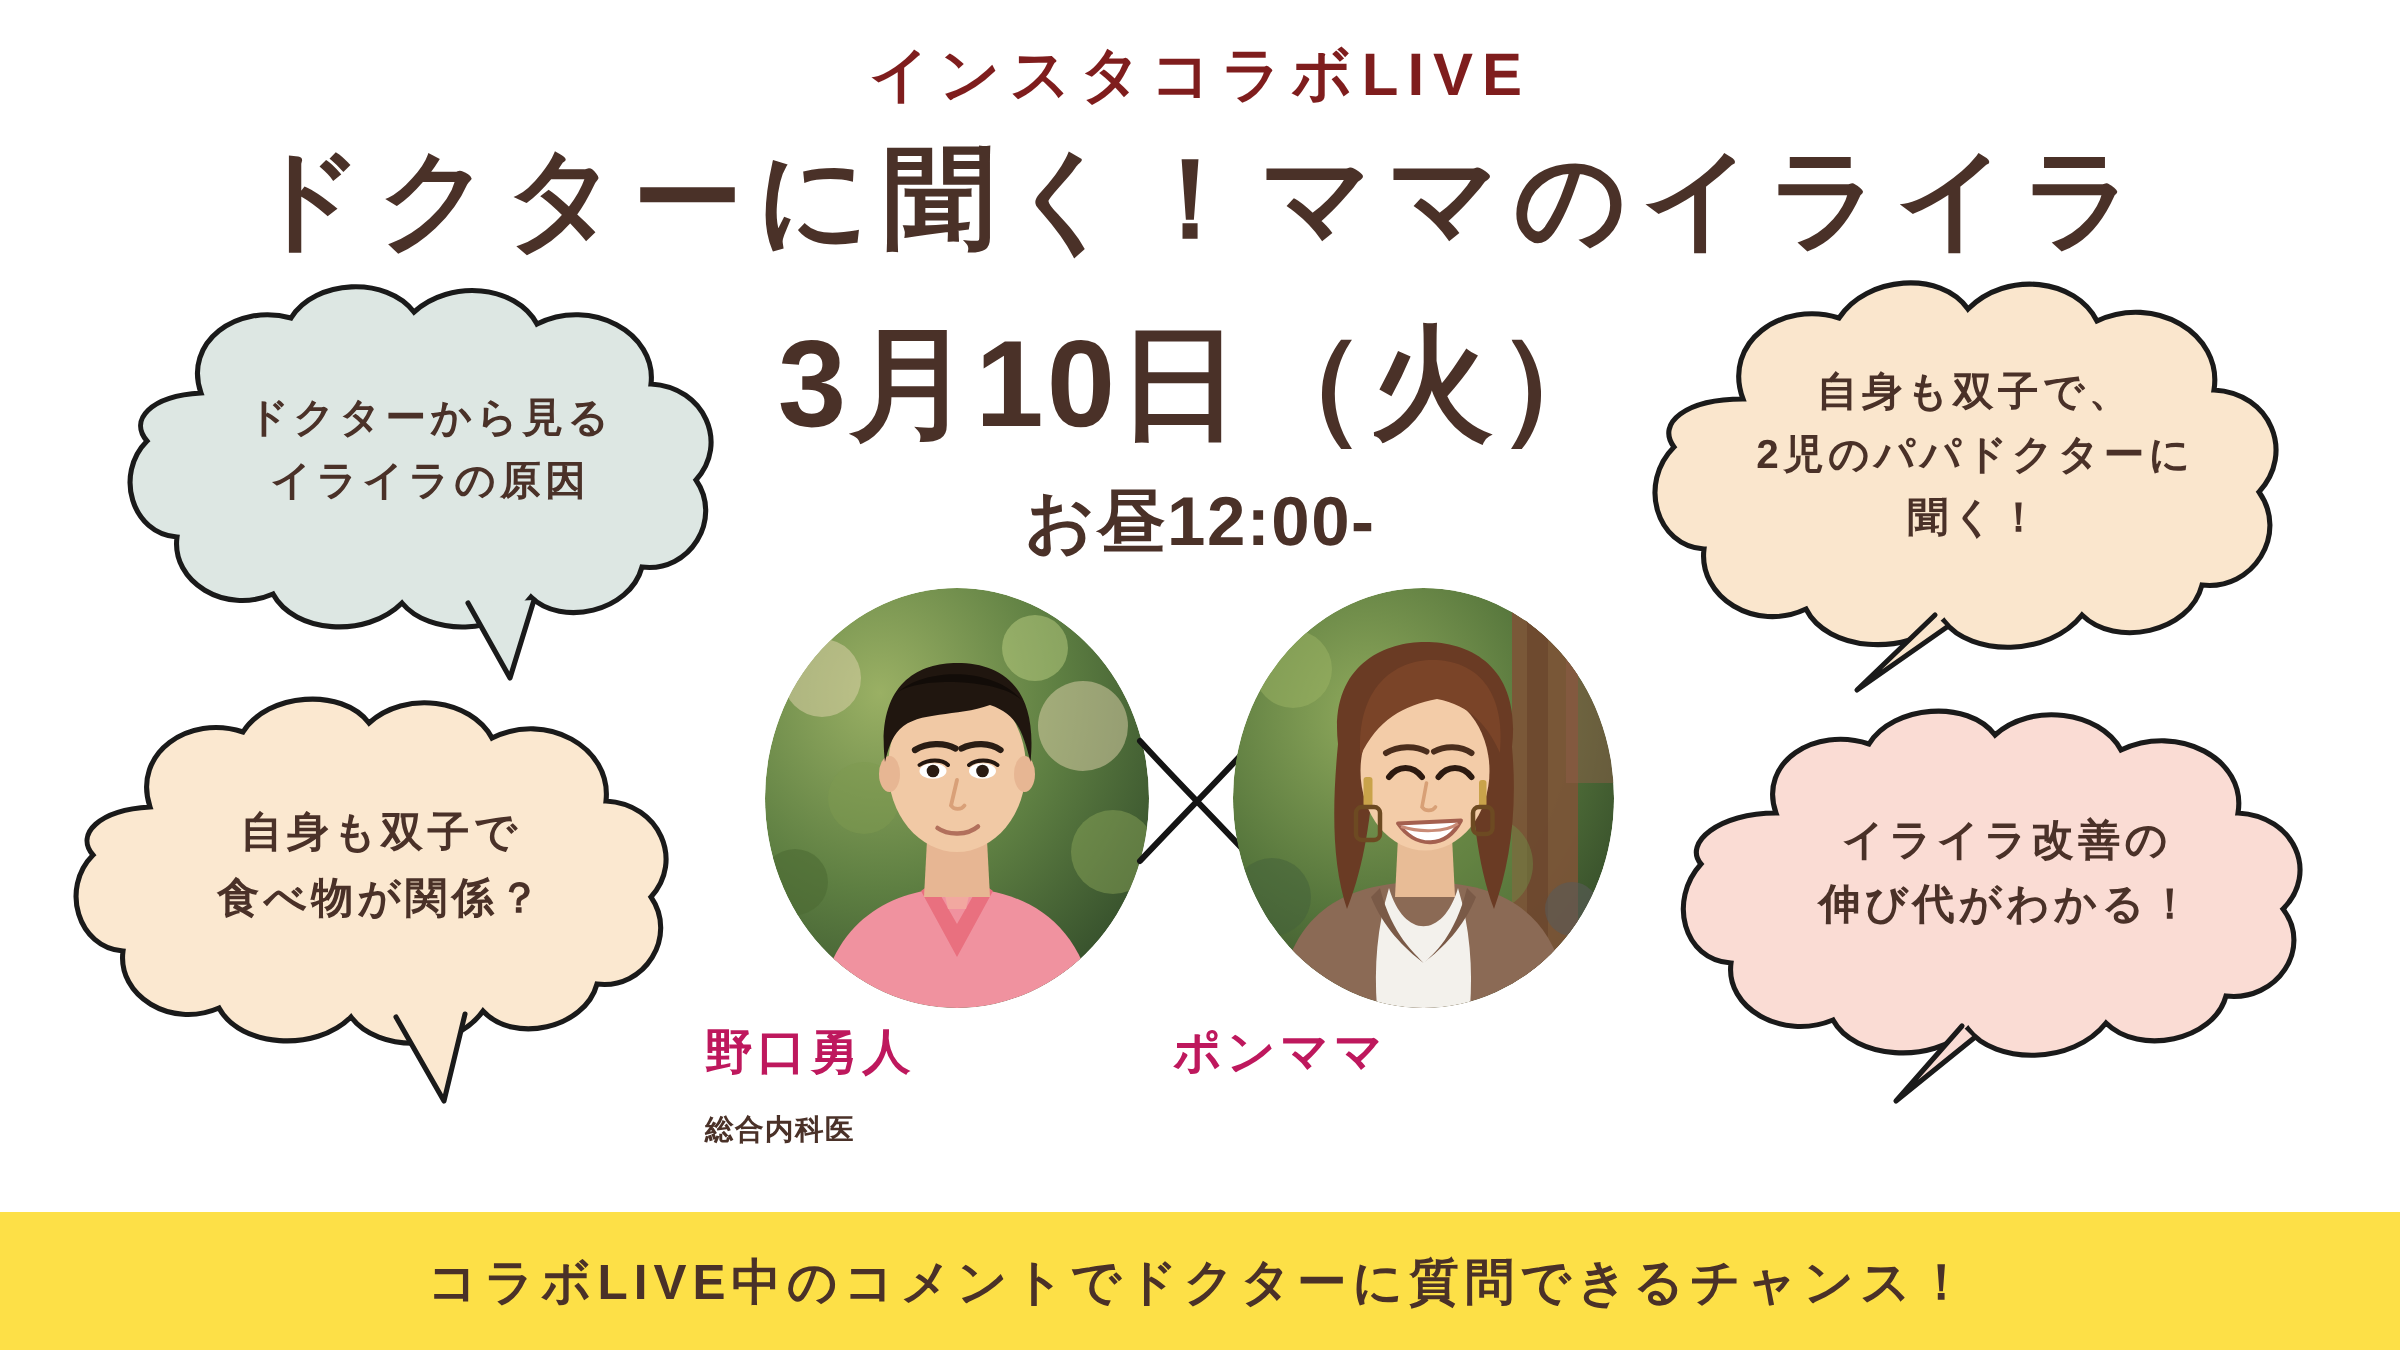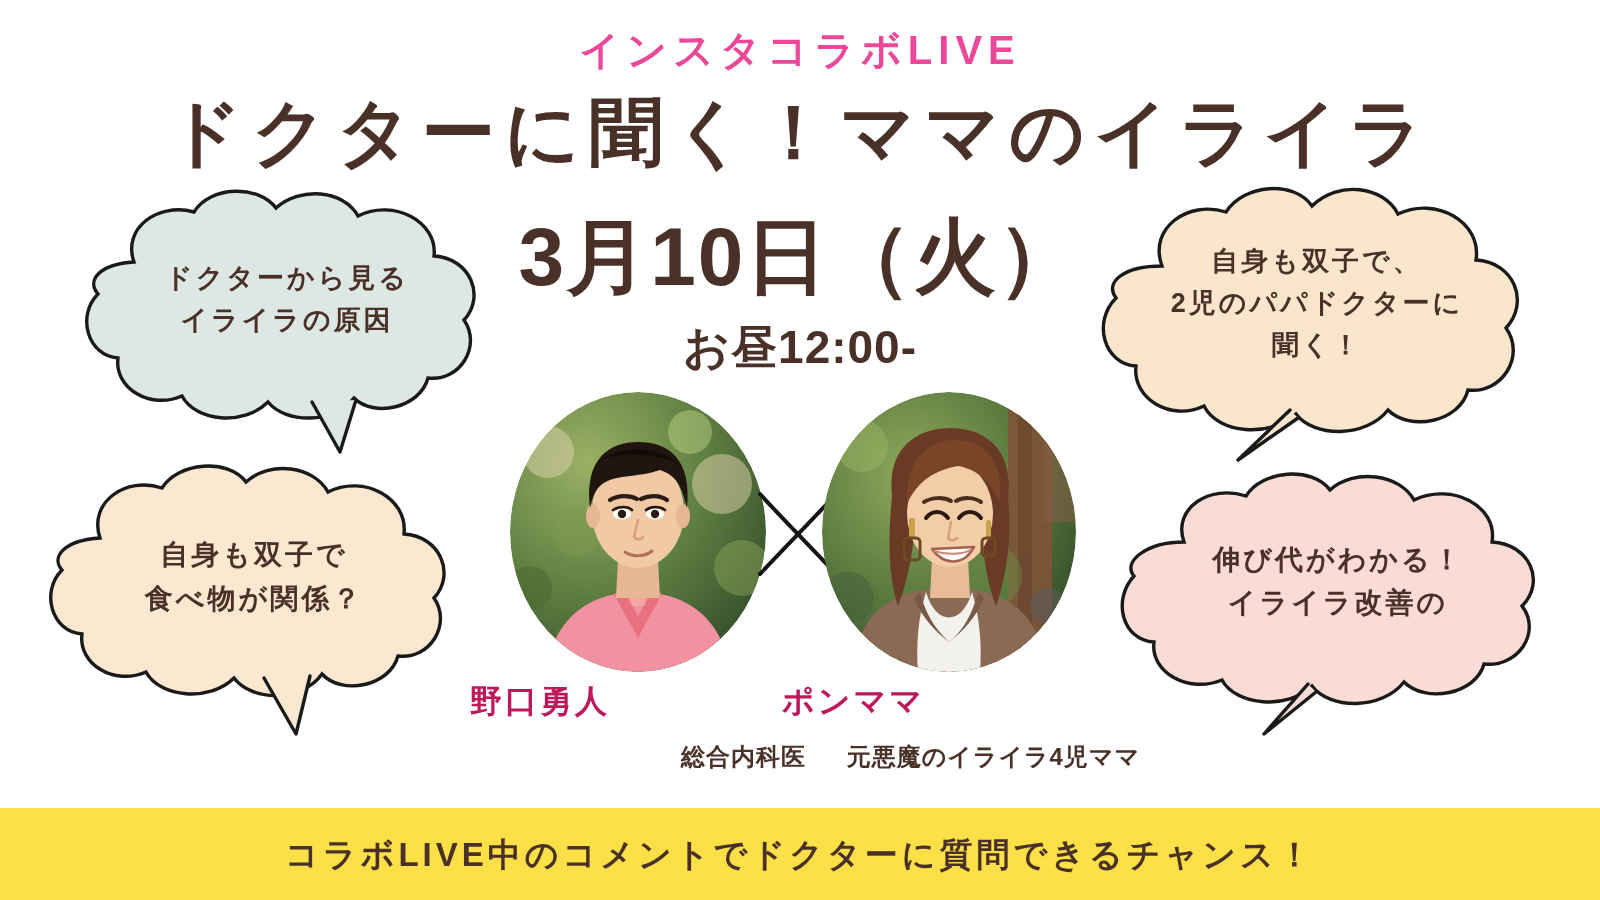--- a/index.html
+++ b/index.html
@@ -25,21 +25,21 @@
   
   .kicker {
     position: absolute;
     top: 30px;
     left: 0;
     width: 1600px;
     text-align: center;
     font-size: 40px;
     font-weight: 700;
     letter-spacing: 6px;
-    color: #ec4899;
+    color: #7f1d1d;
     line-height: 1;
   }
   .main-title {
     position: absolute;
     top: 92px;
     left: 0;
     width: 1600px;
     text-align: center;
     font-size: 74px;
     font-weight: 700;
@@ -130,22 +130,22 @@
     position: absolute;
     text-align: left;
     font-size: 32px;
     font-weight: 700;
     letter-spacing: 3px;
     color: #be185d;
     line-height: 1.1;
   }
   .person-role {
     position: absolute;
-    text-align: right;
-    font-size: 24px;
+    text-align: left;
+    font-size: 19px;
     font-weight: 600;
     letter-spacing: 1px;
     color: #4a3128;
     line-height: 1.1;
   }
   #name-left  { left: 470px; top: 684px; width: 336px; }
   #role-left  { left: 470px; top: 744px; width: 336px; }
   #name-right { left: 782px; top: 684px; width: 336px; }
   #role-right { left: 760px; top: 744px; width: 380px; }
 
@@ -243,22 +243,22 @@
                C340,10 386,34 380,70 C418,72 434,110 410,134 C430,160 406,196 372,192
                C364,222 314,232 292,210 C270,238 218,238 200,214 C176,238 124,234 110,208
                C76,222 38,200 42,170 C10,168 0,128 22,104 C10,90 34,70 72,70 Z" fill="#fadcd4" stroke="#ffffff" stroke-width="12"></path>
       <path d="M72,70 C60,36 98,12 134,24 C150,-2 200,-6 218,18 C242,-4 288,2 302,28
                C340,10 386,34 380,70 C418,72 434,110 410,134 C430,160 406,196 372,192
                C364,222 314,232 292,210 C270,238 218,238 200,214 C176,238 124,234 110,208
                C76,222 38,200 42,170 C10,168 0,128 22,104 C10,90 34,70 72,70 Z" fill="#fadcd4" stroke="#1a1a1a" stroke-width="3.4" stroke-linecap="round"></path>
       <path d="M196,212 L152,262 L204,220" fill="#fadcd4" stroke="#1a1a1a" stroke-width="3.4" stroke-linejoin="round" stroke-linecap="round"></path>
     </svg>
     <div class="btext">
+      <span>イライラ改善の</span>
       <span>伸び代がわかる！</span>
-      <span>イライラ改善の</span>
     </div>
   </div>
 
   <div class="photo" id="photo-left">
     <svg viewBox="0 0 256 280" preserveAspectRatio="xMidYMid slice">
       <defs>
         <clipPath id="clipL">
             <ellipse cx="128" cy="140" rx="128" ry="140"></ellipse>
           </clipPath>
         <radialGradient id="bokehL" cx="30%" cy="25%" r="85%">
@@ -371,19 +371,18 @@
 
         <path d="M110,157 C122,174 142,174 152,155 Z" fill="#ffffff" stroke="#a4604f" stroke-width="2.6" stroke-linejoin="round"></path>
         <path d="M112,159 C124,163 142,163 150,157" stroke="#c98b76" stroke-width="2" fill="none"></path>
       </g>
     </svg>
   </div>
 
   <div class="person-name" id="name-left">野口勇人</div>
   <div class="person-role" id="role-left">総合内科医</div>
   <div class="person-name" id="name-right">ポンママ</div>
-  <div class="person-role" id="role-right">元悪魔のイライラ4児ママ</div>
 
   <div class="footer-bar">
     <div class="footer-text">コラボLIVE中のコメントでドクターに質問できるチャンス！</div>
   </div>
 
 </div>
 
 </body></html>

